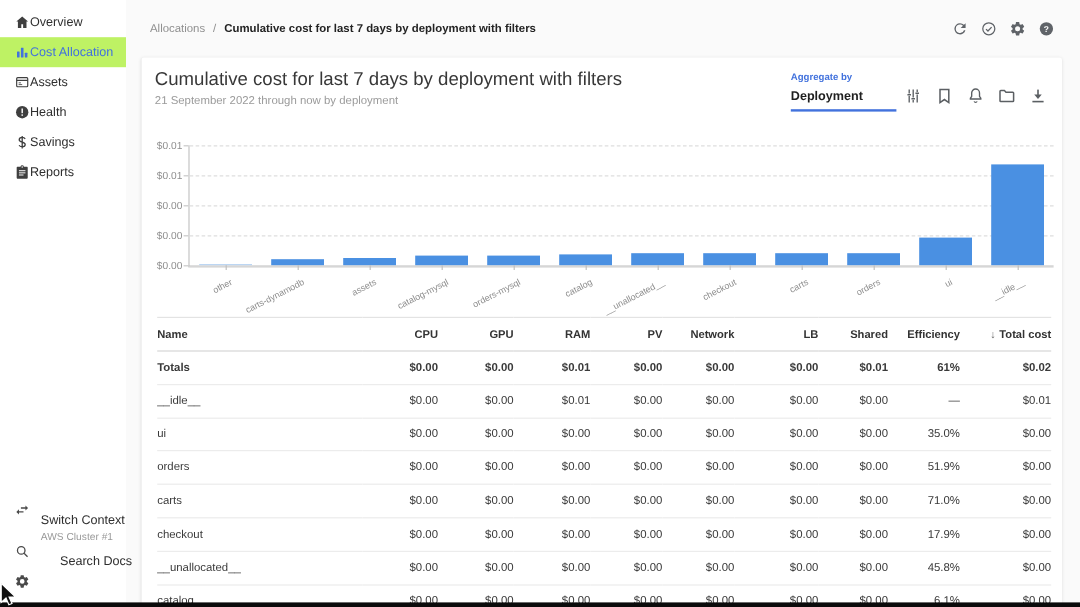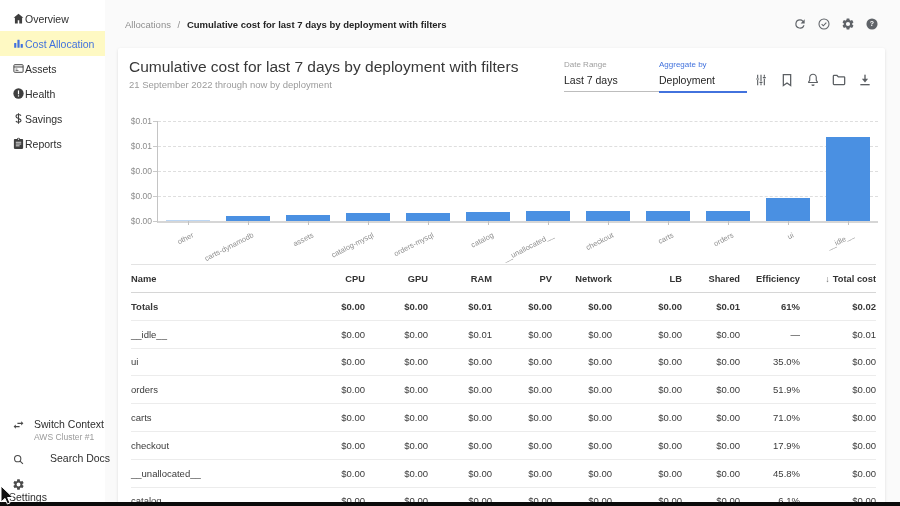--- a/index.html
+++ b/index.html
@@ -8,46 +8,46 @@
     background:#fafafa;color:#3c4043;
     font-family:"Liberation Sans","DejaVu Sans",sans-serif;
   }
   
   .sidebar{position:absolute;left:0;top:0;width:105px;height:502px;background:#ffffff;z-index:5;}
   .side-nav{position:absolute;top:6px;left:0;width:105px;}
   .side-item{height:25px;display:flex;align-items:center;cursor:pointer;}
   .side-item .icon{width:13px;height:13px;margin-left:12px;flex:0 0 13px;color:#3f3f3f;}
   .side-item .icon svg{width:13px;height:13px;display:block;}
   .side-item .lbl{margin-left:0;font-size:10.5px;color:#2e2e2e;white-space:nowrap;}
-  .side-item.selected{background:#fef9c3;}
+  .side-item.selected{background:#bef264;}
   .side-item.selected .lbl,.side-item.selected .icon{color:var(--accent);}
   .side-foot-item{position:absolute;left:0;width:105px;display:flex;align-items:flex-start;cursor:pointer;}
   .side-foot-item .icon{width:13px;height:13px;margin-left:12px;flex:0 0 13px;color:#4a4a4a;margin-top:1px;}
   .side-foot-item .icon svg{width:13px;height:13px;display:block;}
-  .side-foot-item .txt{margin-left:9px;}
+  .side-foot-item .txt{margin-left:9px;margin-top:10px;}
   .side-foot-item .lbl{font-size:10.5px;color:#2e2e2e;white-space:nowrap;}
   .side-foot-item .sub{font-size:8.5px;color:#9a9a9a;margin-top:2px;white-space:nowrap;}
   
   .breadcrumb{position:absolute;left:125px;top:19px;font-size:9.5px;z-index:2;white-space:nowrap;}
   .breadcrumb .bc-sec{color:#8f8f8f;}
   .breadcrumb .bc-sep{color:#8f8f8f;margin:0 4px;}
   .breadcrumb .bc-page{color:#232323;font-weight:bold;}
   .topbar-icons{position:absolute;left:793px;top:17px;display:flex;gap:10px;z-index:2;color:#5f6368;}
   .topbar-icons .tbi{width:14px;height:14px;cursor:pointer;}
   .topbar-icons .tbi svg{width:14px;height:14px;display:block;}
   
   .card{position:absolute;left:118px;top:48px;width:767px;height:470px;background:#ffffff;
         border-radius:2px;box-shadow:0 1px 3px rgba(0,0,0,0.12);z-index:3;}
   .card-title{position:absolute;left:11px;top:10px;font-size:15.5px;font-weight:500;color:#383838;}
   .card-subtitle{position:absolute;left:11px;top:31px;font-size:9.5px;color:#9b9b9b;}
   .field{position:absolute;top:12px;height:31px;}
   .field .f-label{font-size:8px;color:#9e9e9e;}
   .field .f-value{font-size:10.5px;color:#1f1f1f;margin-top:5px;}
   .field-date{left:446px;width:97px;border-bottom:1px solid #bdbdbd;}
-  .field-agg{left:541px;width:88px;border-bottom:2px solid var(--accent);}
+  .field-agg{left:541px;width:88px;border-bottom:2px solid var(--accent);font-weight:bold;}
   .field-agg .f-label{color:var(--accent);}
   .ctl-icons{position:absolute;left:635px;top:24px;display:flex;gap:10px;color:#5b5f63;}
   .ctl-icons .ci{width:16px;height:16px;cursor:pointer;}
   .ctl-icons .ci svg{width:16px;height:16px;display:block;}
   
   .chart{position:absolute;left:0;top:62px;width:767px;height:152px;}
   .ylabel{position:absolute;left:0;width:34px;text-align:right;font-size:8.5px;color:#8d8d8d;}
   .ytick{position:absolute;width:4px;height:1px;background:#c9c9c9;left:35px;}
   .plot{position:absolute;left:39px;top:11px;width:720px;height:100px;
         border-left:1px solid #c4c4c4;border-bottom:2px solid #d6d6d6;}
@@ -195,24 +195,20 @@
           <div class="lbl">Settings</div>
         </span>
       </div>
     </div>
 </div>
 
 <div class="card">
   <div class="card-title">Cumulative cost for last 7 days by deployment with filters</div>
   <div class="card-subtitle">21 September 2022 through now by deployment</div>
 
-  <div class="field field-date">
-    <div class="f-label">Date Range</div>
-    <div class="f-value">Last 7 days</div>
-  </div>
   <div class="field field-agg">
     <div class="f-label">Aggregate by</div>
     <div class="f-value">Deployment</div>
   </div>
 
   <div class="ctl-icons">
     <span class="ci">
         <svg viewBox="0 0 24 24" fill="none" stroke="currentColor" stroke-width="1.7">
           <path d="M7 4v16M12 4v16M17 4v16" stroke-width="0"></path>
           <path d="M7 4v16M12 4v16M17 4v16" opacity="0"></path>

